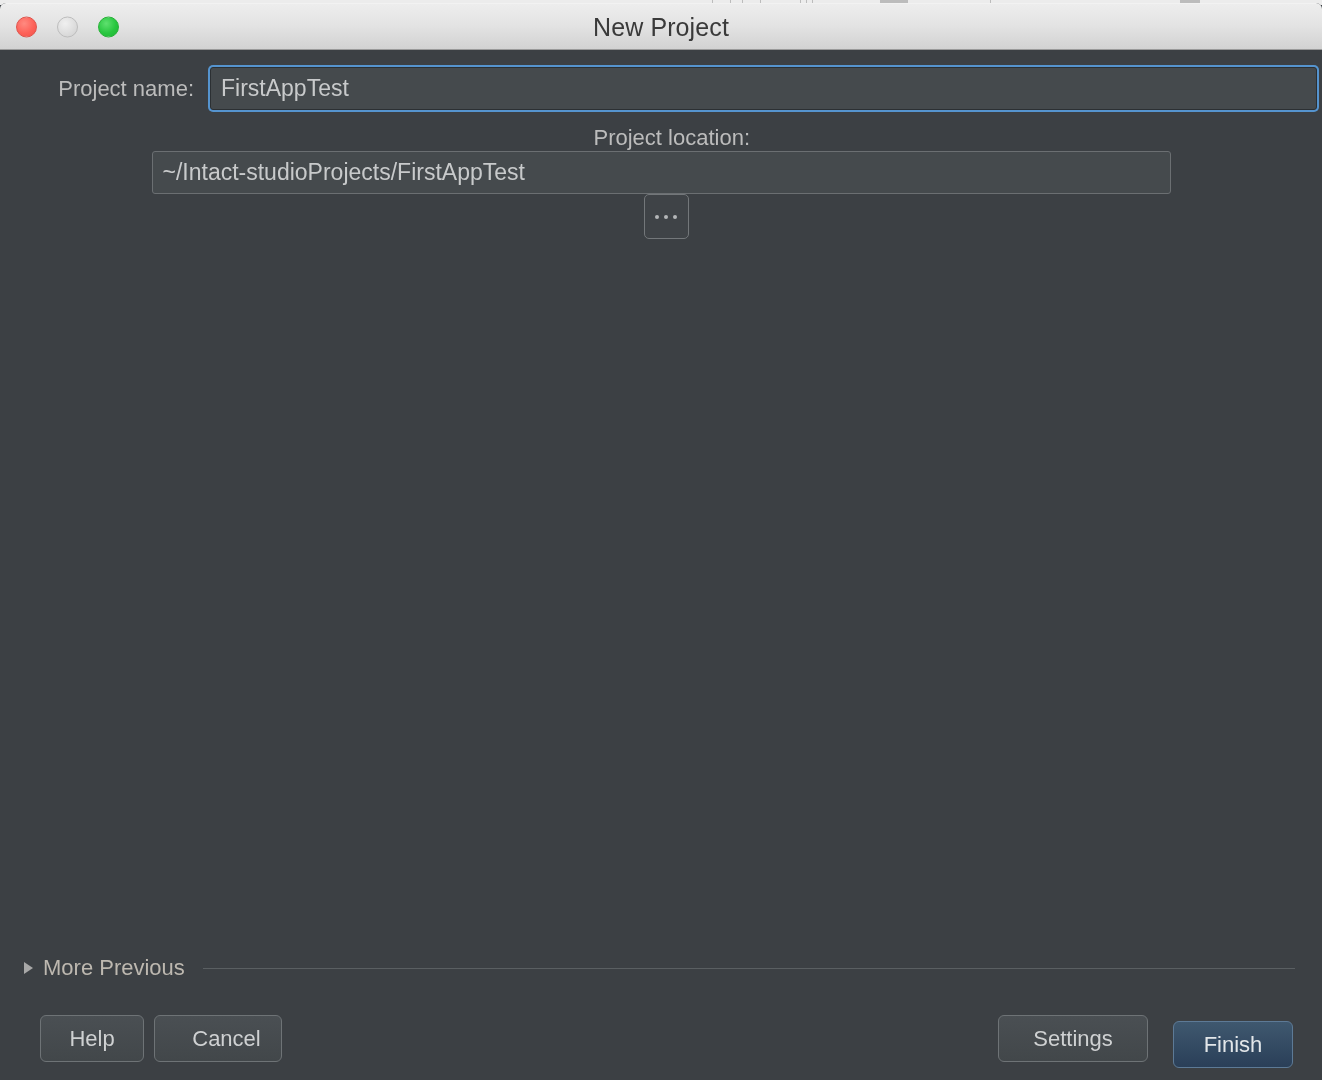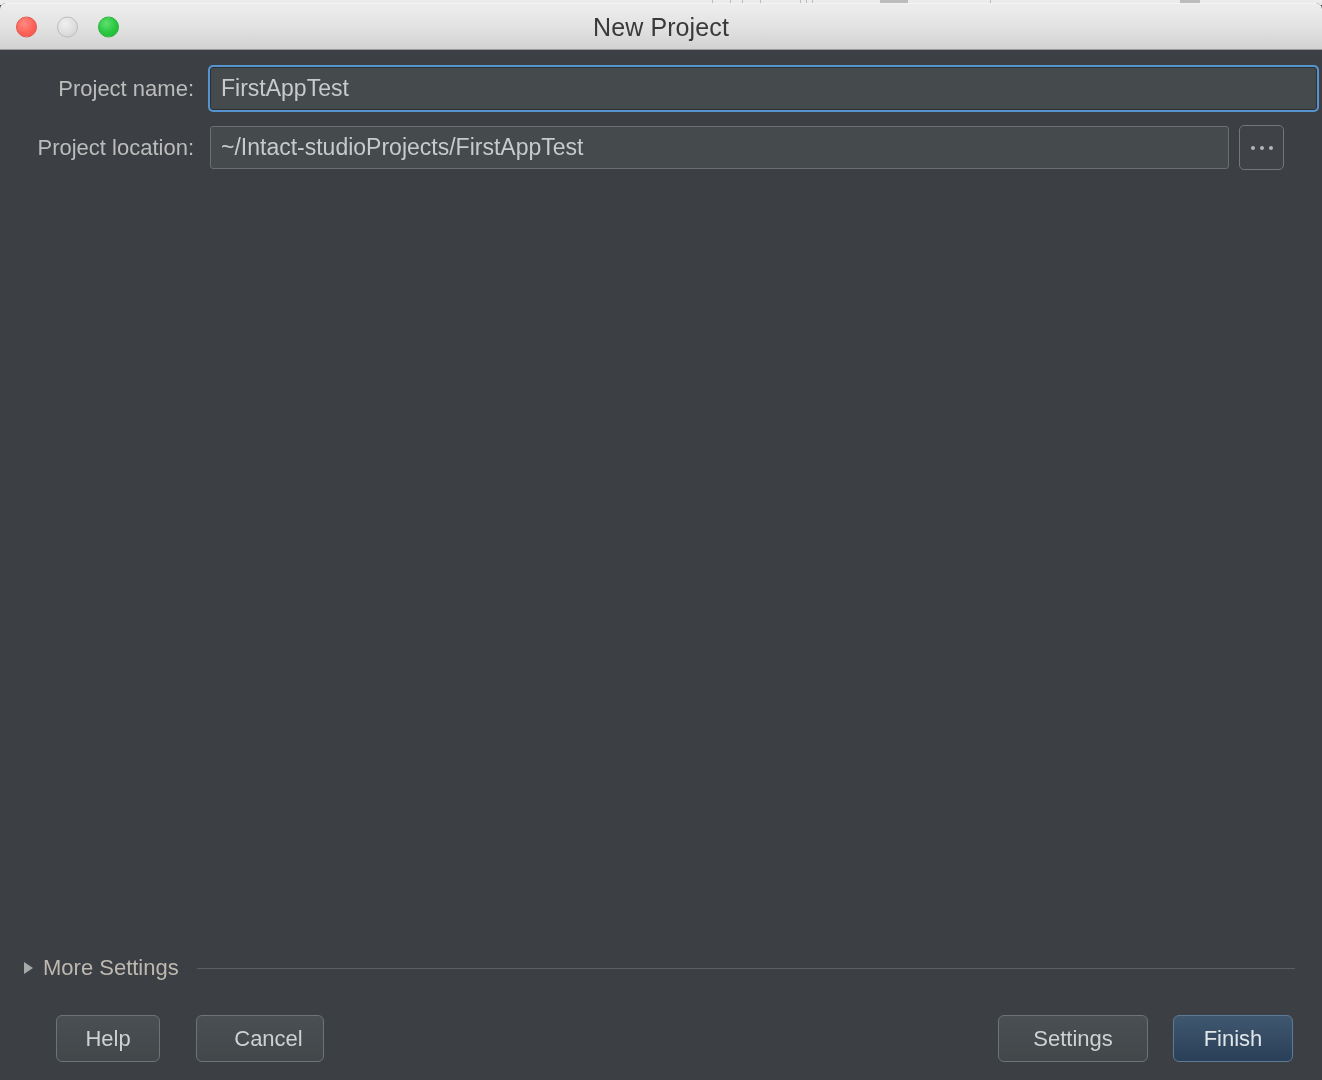--- a/index.html
+++ b/index.html
@@ -100,21 +100,21 @@
 
   
   .form-row {
     position: absolute;
     display: flex;
     align-items: center;
     left: 0;
     right: 0;
   }
   .row-name { top: 17px; }
-  .row-location { top: 75px; }
+  .row-location { top: 75px; flex-direction: column; }
 
   .field-label {
     width: 210px;
     padding-right: 16px;
     text-align: right;
     font-size: 22px;
     color: #bcbcbc;
     box-sizing: border-box;
     white-space: nowrap;
   }
@@ -197,22 +197,21 @@
     left: 0;
     right: 0;
     top: 965px;
     height: 60px;
   }
   .footer-left {
     position: absolute;
     left: 40px;
     top: 0;
     display: flex;
-    gap: 36px;
-    margin-left: 16px;
+    gap: 10px;
   }
   .footer-right {
     position: absolute;
     right: 29px;
     top: 0;
     display: flex;
     gap: 25px;
   }
   .btn {
     height: 47px;
@@ -233,21 +232,21 @@
   }
   .btn-default {
     background: linear-gradient(to bottom, #3f586f 0%, #2a3f58 100%);
     border: 1px solid #5d7housing;
     border: 1px solid #5d7a96;
     color: #e2e6e9;
   }
   .btn-help { min-width: 104px; }
   .btn-cancel { min-width: 128px; padding-left: 37px; }
   .btn-previous { min-width: 150px; }
-  .btn-finish { min-width: 120px; }
+  .btn-finish { min-width: 120px; margin-top: 6px; }
 </style>
 </head>
 <body>
 
 <div class="bg-window-sliver">
   <div class="tick" style="left:712px;"></div>
   <div class="tick" style="left:730px;"></div>
   <div class="tick" style="left:742px;"></div>
   <div class="tick" style="left:760px;"></div>
   <div class="tick" style="left:800px;"></div>
@@ -281,21 +280,21 @@
       <input class="text-input input-location" type="text" value="~/Intact-studioProjects/FirstAppTest" style="">
       <div class="browse-button">
         <span class="dot"></span>
         <span class="dot"></span>
         <span class="dot"></span>
       </div>
     </div>
 
     <div class="more-settings-row">
       <div class="disclosure-triangle"></div>
-      <div class="more-settings-label">More Settings</div>
+      <div class="more-settings-label">More Previous</div>
       <div class="more-settings-rule"></div>
     </div>
 
     <div class="footer">
       <div class="footer-left">
         <div class="btn btn-help">Help</div>
         <div class="btn btn-cancel">Cancel</div>
       </div>
       <div class="footer-right">
         <div class="btn btn-previous">Settings</div>

